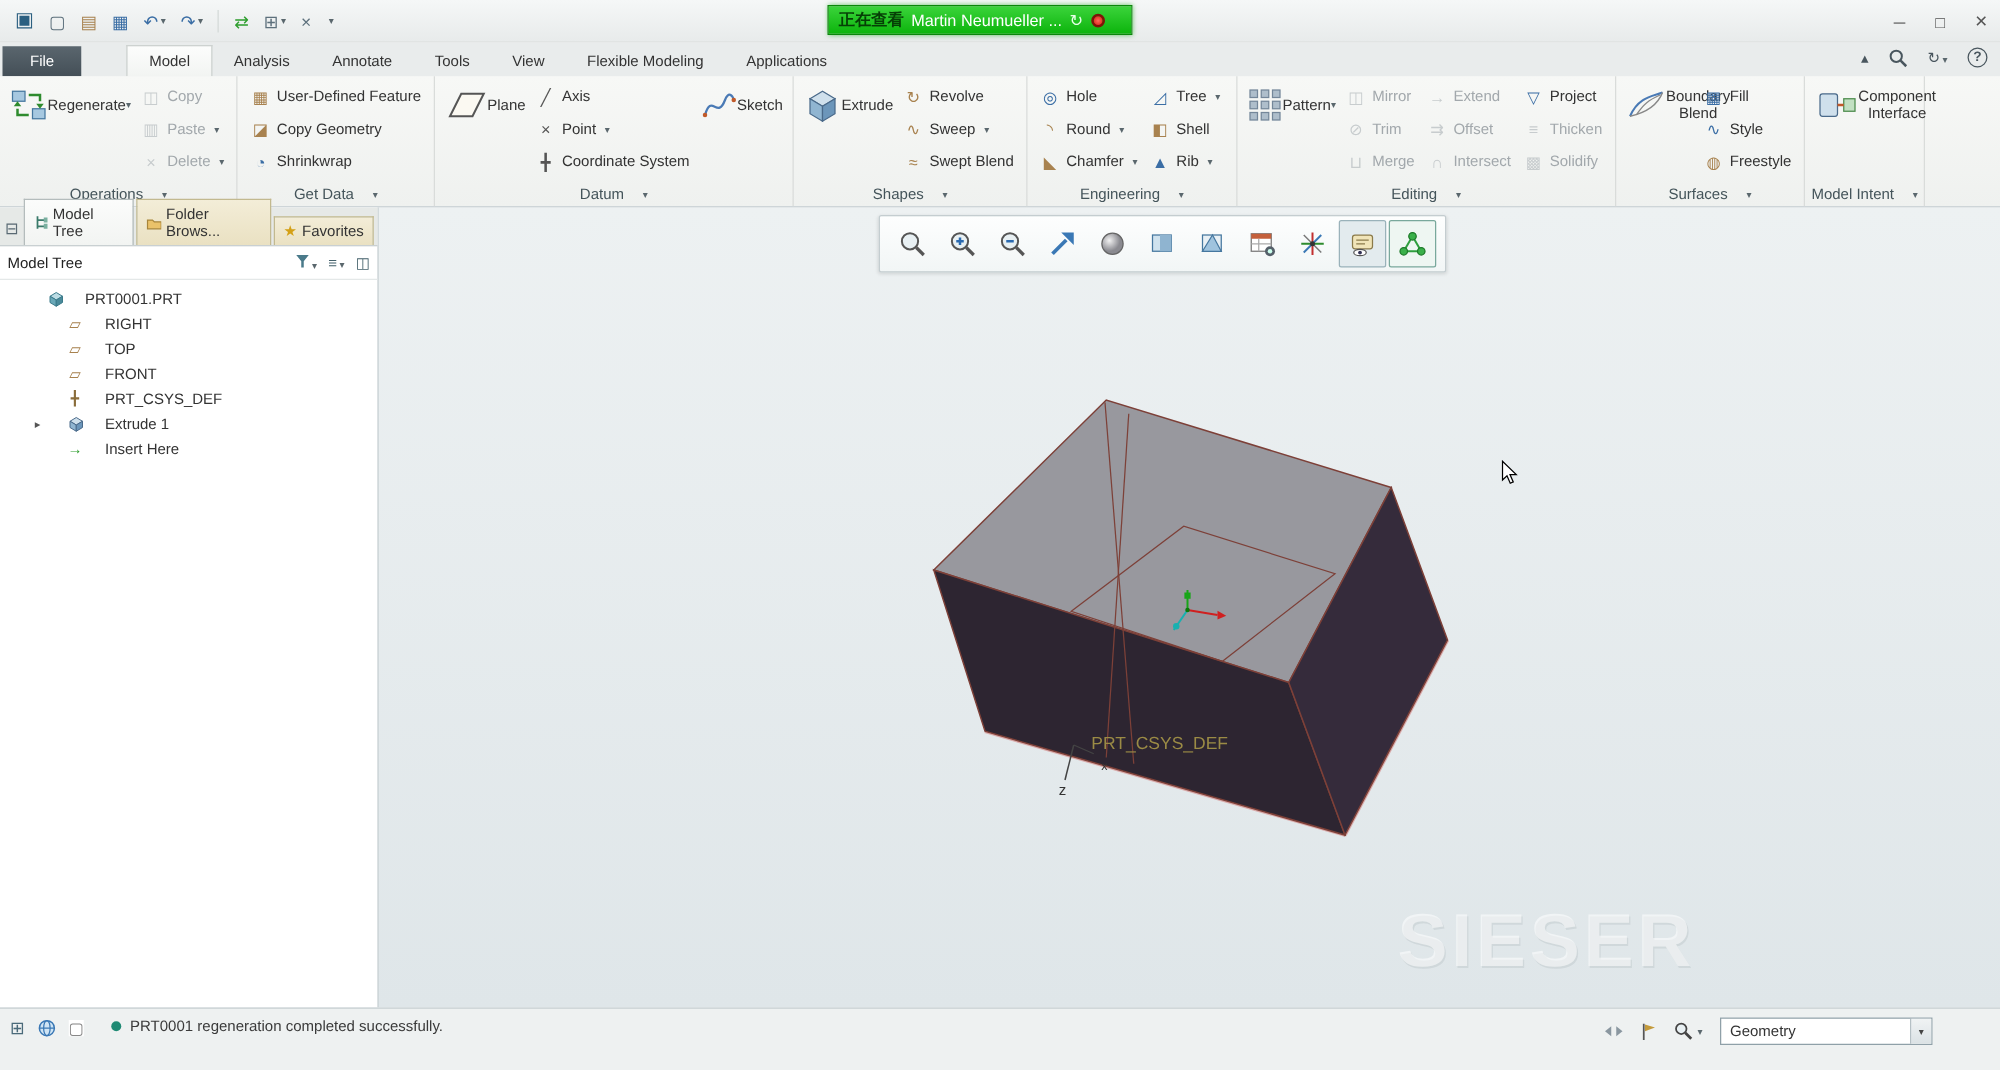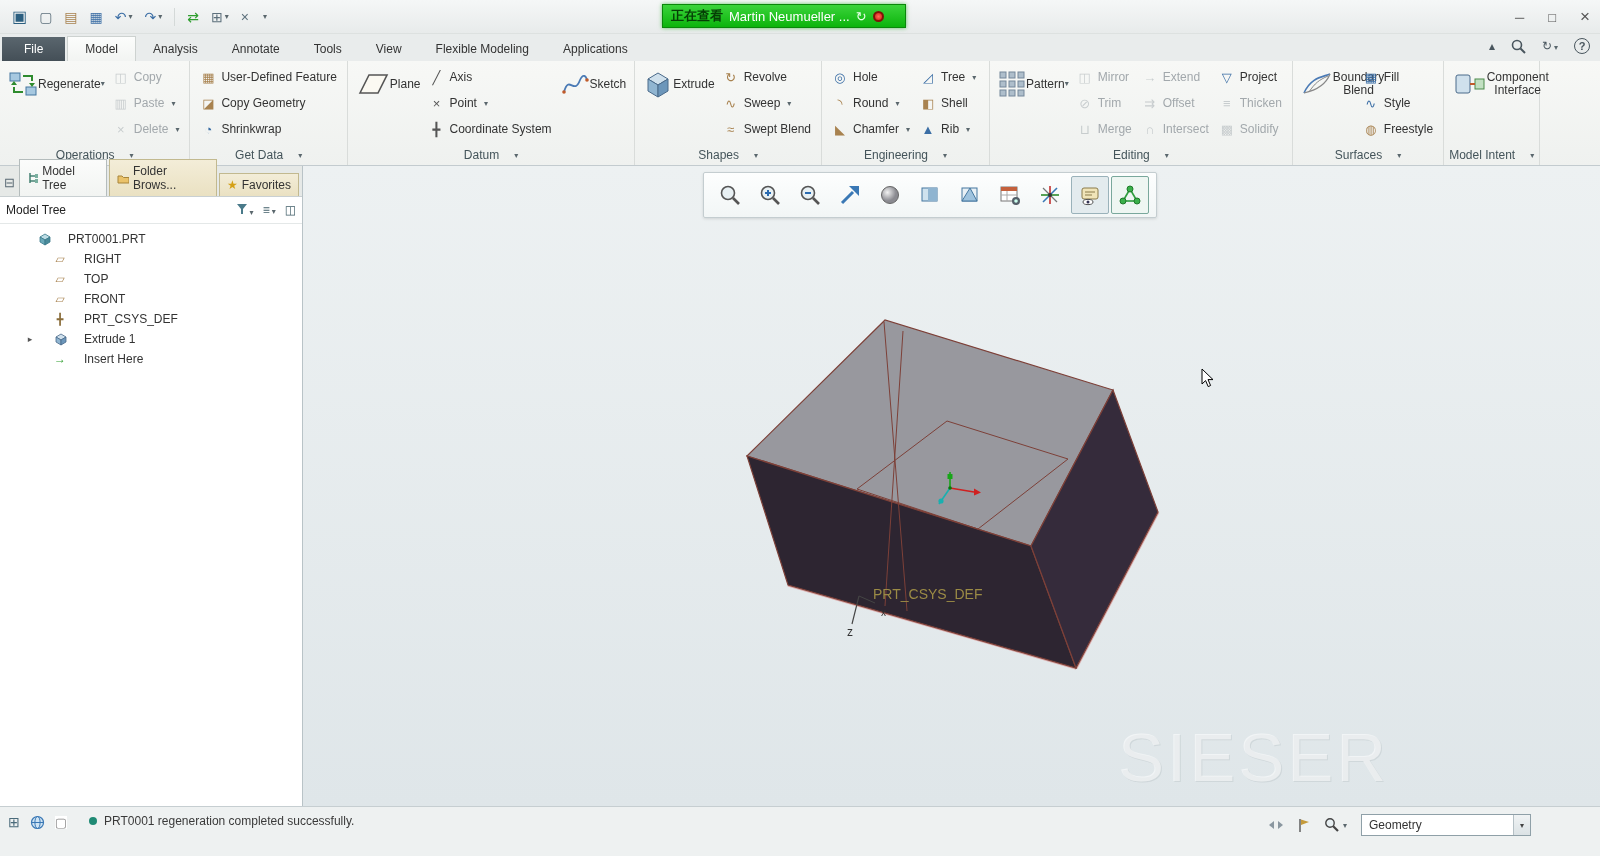--- a/index.html
+++ b/index.html
@@ -31,21 +31,21 @@
   .banner-dot { width:11px; height:11px; border-radius:50%; background:radial-gradient(#ff6a5a,#d41c10); border:2px solid #7d1508; }
 
   .win-controls { position:absolute; right:10px; top:0; height:34px; display:flex; align-items:center; gap:24px; color:#555; }
   .win-controls span { font-size:13px; cursor:default; }
 
   
   .tabs-row { position:absolute; left:0; top:34px; width:1600px; height:27px;
     background:#e9ecec; display:flex; align-items:flex-end; padding-left:2px; }
   .tab { padding:5px 17px 5px; color:#333; cursor:default; }
   .tab.file { background:linear-gradient(#5a666e,#444f57); color:#fff; padding:5px 22px; margin-right:2px;text-align:center; }
-  .tab.active { background:linear-gradient(#fcfdfc,#f2f4f2); border:1px solid #cdd2d0; border-bottom:none; }
+  .tab.active { background:linear-gradient(#fcfdfc,#f2f4f2); border:1px solid #cdd2d0; border-bottom:none;margin-left:34px; }
   .tabs-right { position:absolute; right:10px; top:38px; display:flex; align-items:center; gap:16px; color:#49565e; }
   .tabs-right .g { font-size:12px; }
   .help-circle { width:16px; height:16px; border-radius:50%; border:1.5px solid #49565e; display:inline-flex;
     align-items:center; justify-content:center; font-weight:bold; font-size:11px; }
 
   
   .ribbon { position:absolute; left:0; top:61px; width:1600px; height:105px;
     background:linear-gradient(#f7f8f6,#eff1ef); border-bottom:1px solid #c3cbcf; display:flex; }
   .rgroup { display:flex; flex-direction:column; border-right:1px solid #d9dcda; }
   .gcontent { flex:1; display:flex; align-items:flex-start; padding:3px 5px 0; }
@@ -85,35 +85,35 @@
   
   .canvas { position:absolute; left:303px; top:166px; width:1297px; bottom:50px;
     background:linear-gradient(#edf1f2,#dfe6e9); overflow:hidden; }
   .gtoolbar { position:absolute; left:400px; top:6px; height:46px;
     background:linear-gradient(#fdfefe,#f2f6f6); border:1px solid #c4cdd0; border-radius:2px;
     display:flex; align-items:center; gap:2px; padding:0 7px; box-shadow:0 1px 3px rgba(0,0,0,.12); }
   .gt-btn { width:38px; height:38px; display:flex; align-items:center; justify-content:center;
     border:1px solid transparent; border-radius:2px; cursor:default; }
   .gt-btn.pressed { background:#e3ebee; border-color:#9ab2ba; }
   .gt-btn.active { background:#eef6f2; border-color:#79a89c; }
-  .watermark { position:absolute; left:815px; top:552px; font-size:69px; font-weight:normal;
+  .watermark { position:absolute; left:815px; top:552px; font-size:60px; font-weight:bold;
     color:rgba(255,255,255,.55); letter-spacing:3px; text-shadow:1px 1px 0 rgba(160,170,175,.25);
     user-select:none; }
   .cursor { position:absolute; left:898px; top:202px; }
 
   
   .statusbar { position:absolute; left:0; bottom:0; width:1600px; height:50px;
     background:#eef1f1; border-top:1px solid #c6ced1; display:flex; align-items:flex-start;
     padding:7px 8px 0 8px; }
   .sb-left { display:flex; align-items:center; gap:10px; }
   .sb-msg { display:flex; align-items:center; gap:7px; margin-left:22px; color:#3a3a3a; }
   .sb-dot { width:8px; height:8px; border-radius:50%; background:#1f8a74; }
   .sb-right { margin-left:auto; display:flex; align-items:center; gap:14px; }
   .sel { width:170px; height:22px; background:#fff; border:1px solid #8fa0a8;
-    display:flex; align-items:center; margin-right:61px; }
+    display:flex; align-items:center; margin-right:46px; }
   .sel-text { flex:1; padding-left:7px; }
   .sel-arrow { width:17px; height:100%; background:linear-gradient(#f0f3f4,#dbe2e5);
     border-left:1px solid #b5c0c5; display:flex; align-items:center; justify-content:center; font-size:8px; color:#444; }
 </style>
 </head>
 <body>
 
 <div class="app">
 
   <div class="titlebar">

